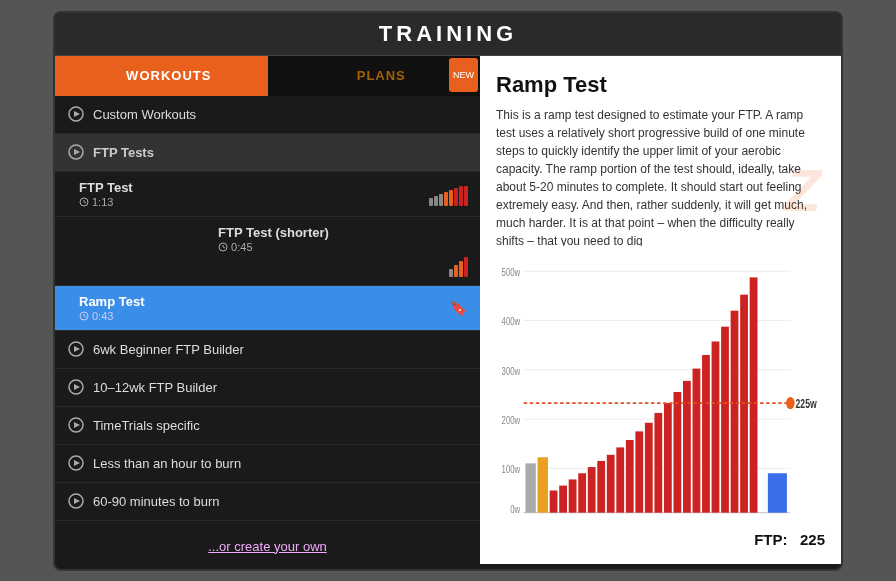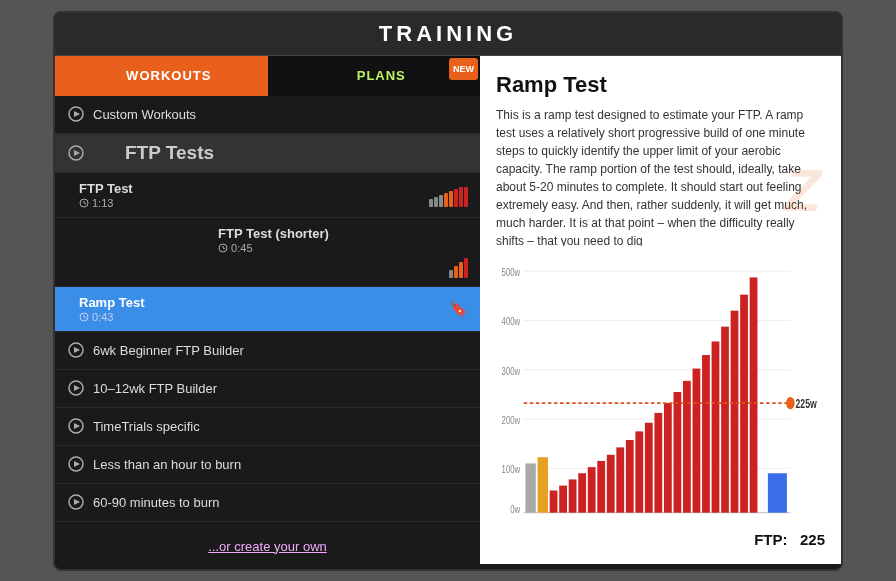--- a/index.html
+++ b/index.html
@@ -61,31 +61,31 @@
       font-size: 13px;
       letter-spacing: 1px;
       padding-left: 15px;
     }
     .tab-workouts {
       background: #e8601c;
       color: white;
     }
     .tab-plans {
       background: #111;
-      color: #bef264;
+      color: #a16207;
     }
     .new-badge {
       position: absolute;
       right: 2px;
       top: 2px;
       background: #e8601c;
       color: white;
       font-size: 9px;
-      font-weight: 700;
-      padding: 6px 4px;
+      font-weight: 400;
+      padding: 12px 4px;
       border-radius: 3px;
     }
     .list-area {
       flex: 1;
       overflow-y: auto;
       background: #1a1a1a;
     }
     .list-item {
       display: flex;
       align-items: center;
@@ -97,23 +97,22 @@
       min-height: 38px;
     }
     .list-item.active {
       background: #3a8ee8;
       color: white;
     }
     .list-item.section-header {
       background: #333;
       color: #ccc;
       font-weight: 700;
-      font-size: 19px;
+      font-size: 13px;
       cursor: default;
-      gap: 32px;
     }
     .item-icon {
       width: 18px;
       height: 18px;
       margin-right: 8px;
       flex-shrink: 0;
       display: flex;
       align-items: center;
       justify-content: center;
     }

